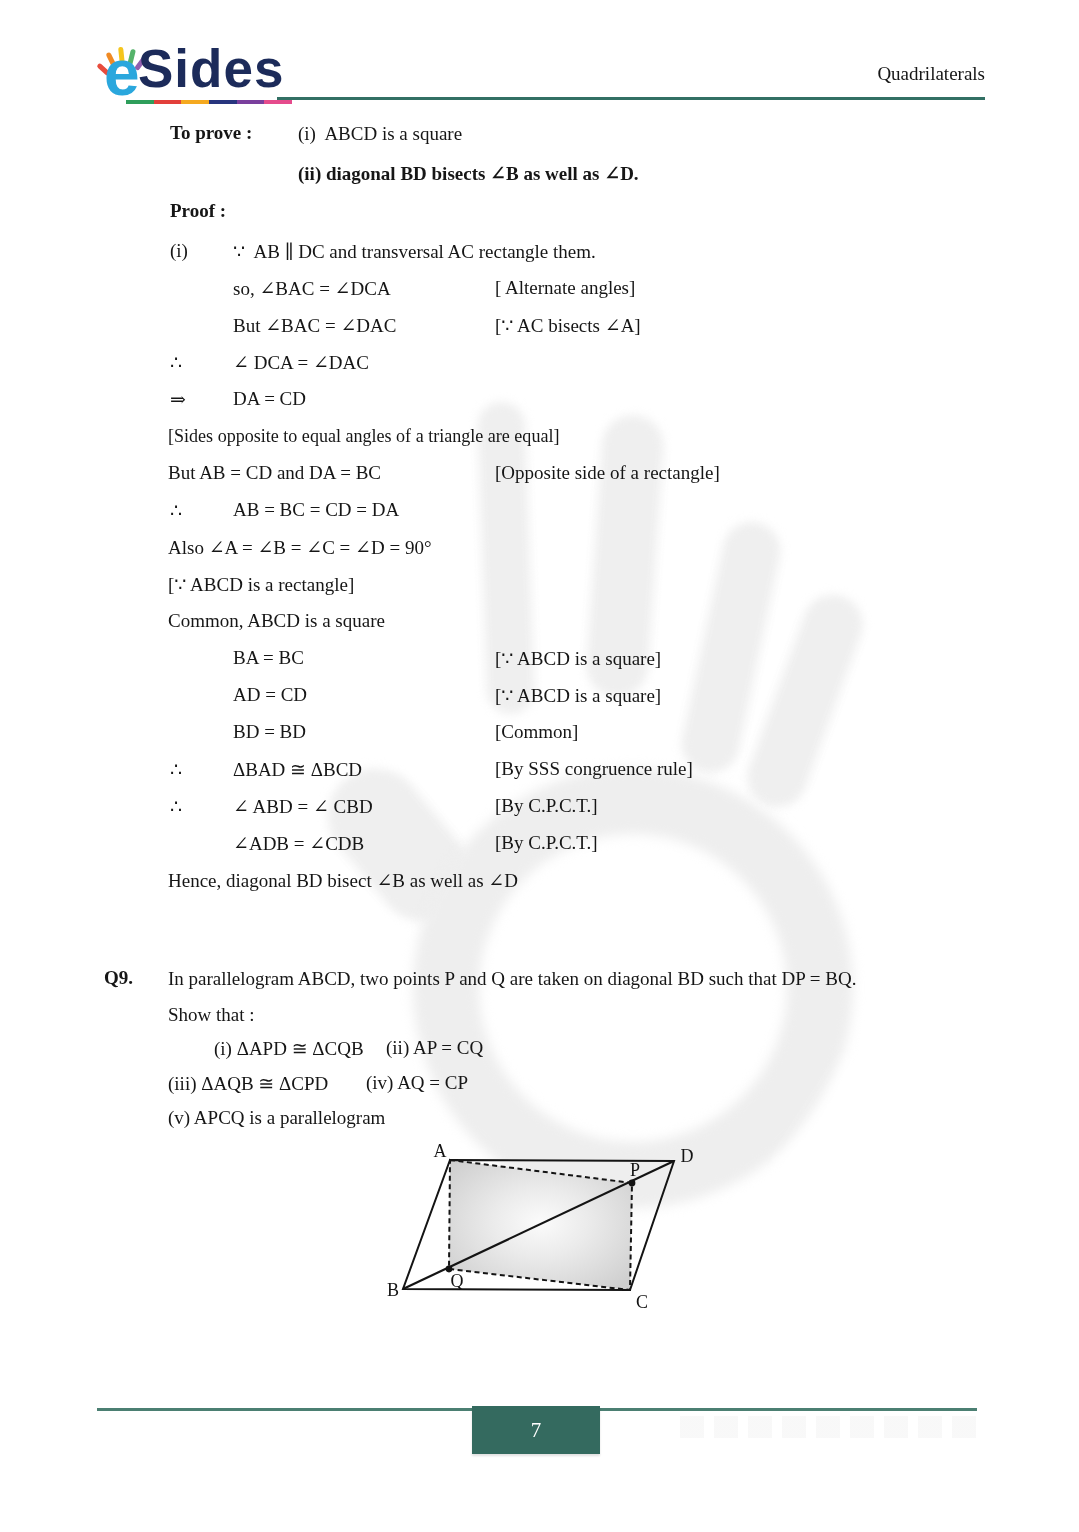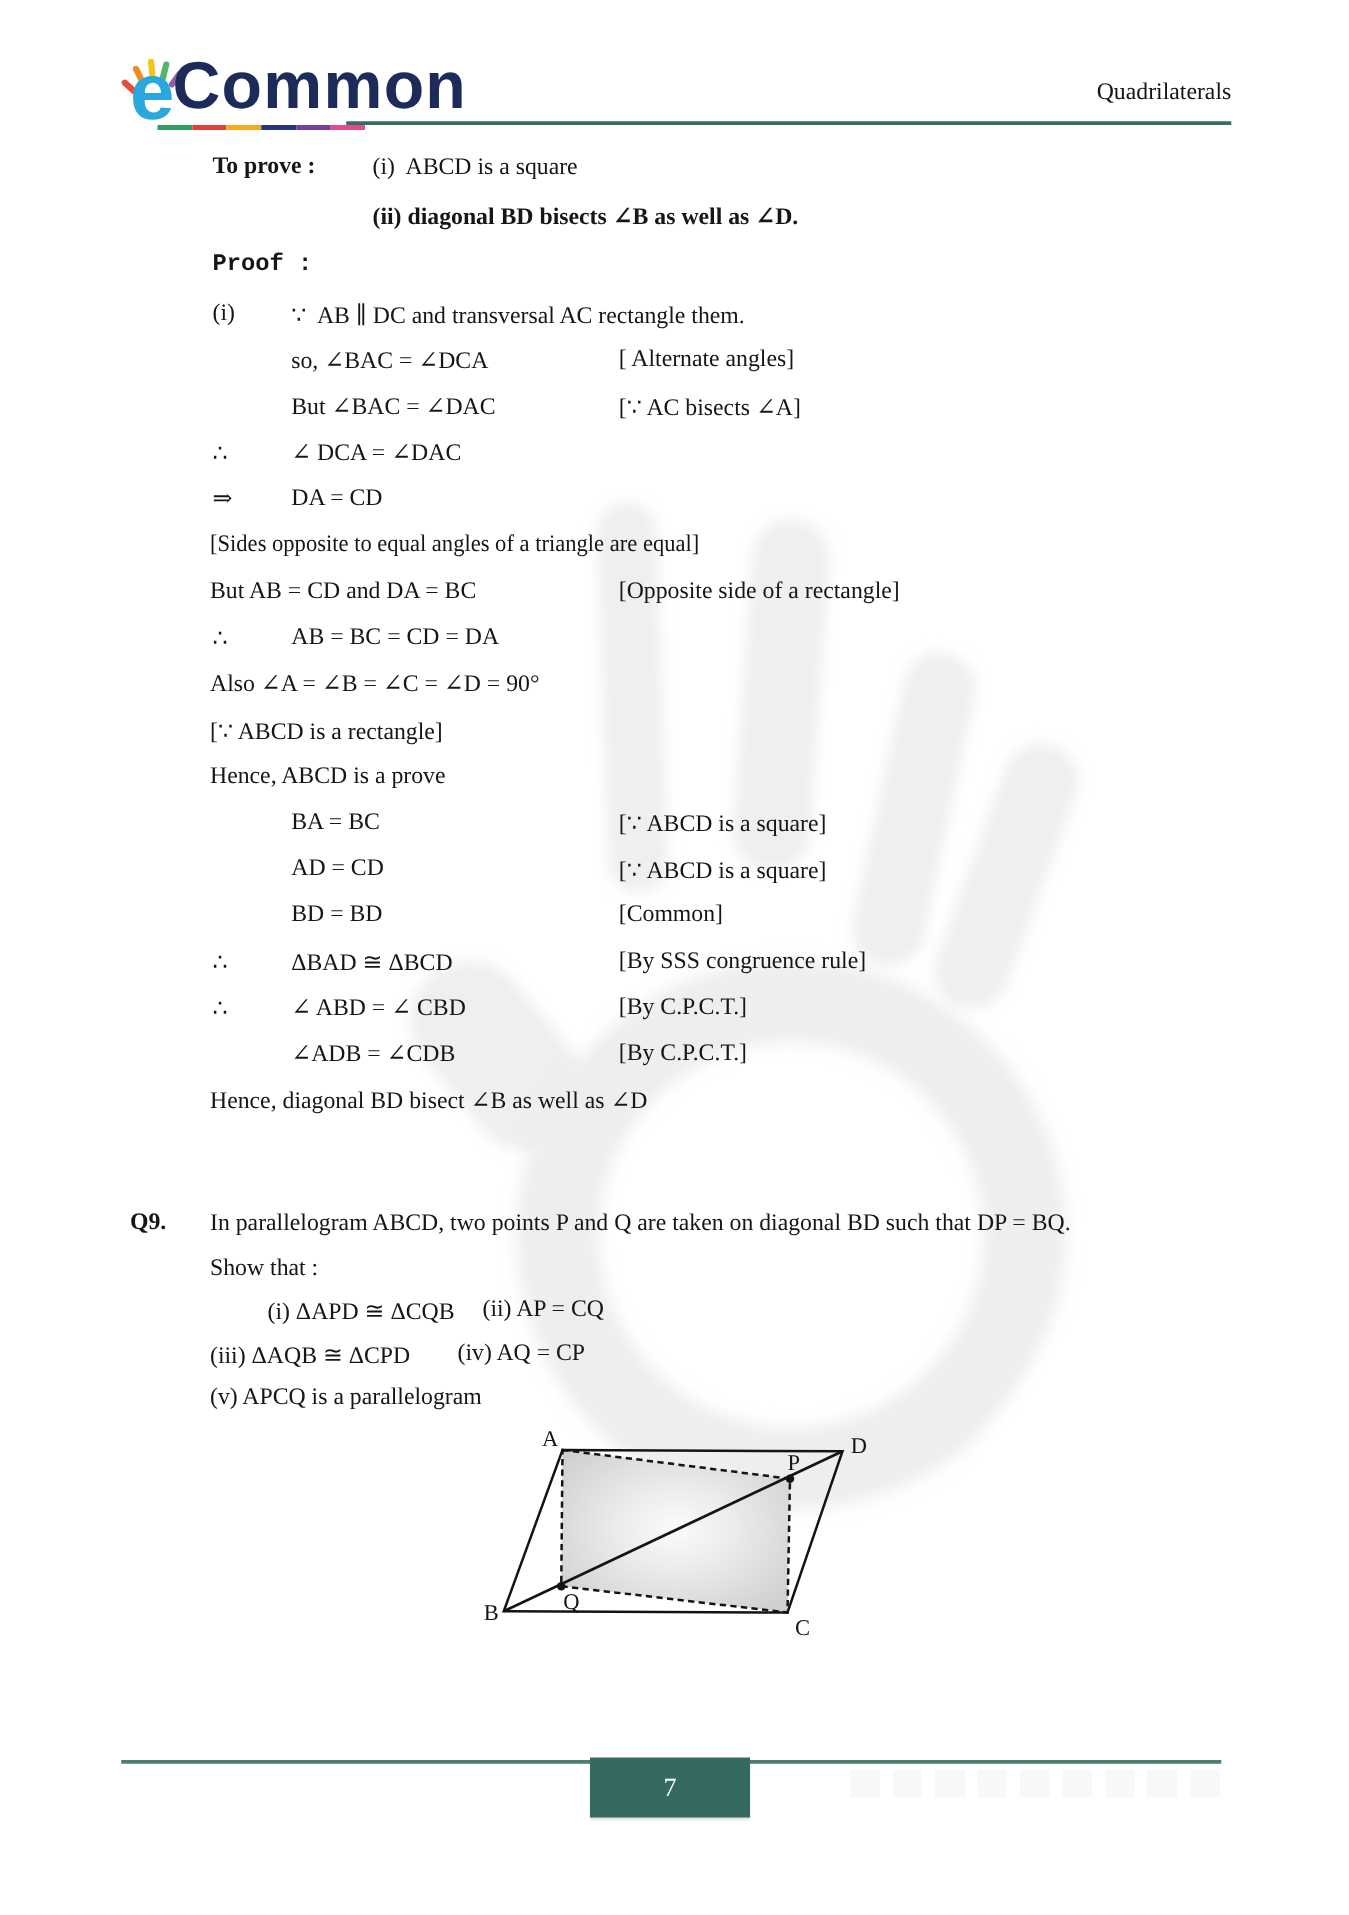--- a/index.html
+++ b/index.html
@@ -64,39 +64,39 @@
   <div class="wm-gap"></div>
 </div>
 
 <div class="abs logo">
   <span class="finger" style="left:1px;top:16px;height:15px;background:#e84c3d;transform:rotate(-48deg);"></span>
   <span class="finger" style="left:9px;top:6px;height:17px;background:#f08a24;transform:rotate(-26deg);"></span>
   <span class="finger" style="left:19px;top:1px;height:18px;background:#f5c51d;transform:rotate(-6deg);"></span>
   <span class="finger" style="left:29px;top:3px;height:17px;background:#55b36a;transform:rotate(14deg);"></span>
   <span class="finger" style="left:38px;top:10px;height:15px;background:#915fae;transform:rotate(36deg);"></span>
   <span class="logo-e">e</span>
-  <span class="logo-brand">Common</span>
+  <span class="logo-brand">Sides</span>
   <span class="logo-underline">
     <span style="background:#2e9e5b;"></span>
     <span style="background:#e23f3a;"></span>
     <span style="background:#f5a91f;"></span>
     <span style="background:#27357e;"></span>
     <span style="background:#7a3f9d;"></span>
     <span style="background:#e54b8c;"></span>
   </span>
 </div>
 <div class="abs topic">Quadrilaterals</div>
 <div class="abs hrule"></div>
 
 <div class="abs" style="left:170px;top:122px;width:800px;height:80px;">
   <span class="abs bold" style="left:0;top:0;">To prove :</span>
   <span class="abs pre" style="left:128px;top:1px;">(i)  ABCD is a square</span>
   <span class="abs pre" style="left:128px;top:40px;font-weight:bold;">(ii) diagonal BD bisects ∠B as well as ∠D.</span>
 </div>
-<div class="abs bold" style="left:170px;top:200px;font-family:Liberation Mono, monospace;">Proof :</div>
+<div class="abs bold" style="left:170px;top:200px;">Proof :</div>
 
 <div class="abs" style="left:168px;top:240px;width:815px;">
   <div class="prow">
       <span class="pm">(i)</span>
       <span class="ps">∵  AB ∥ DC and transversal AC rectangle them.</span>
       <span class="pr"></span>
     </div>
   <div class="prow">
       <span class="pm"></span>
       <span class="ps">so, ∠BAC = ∠DCA</span>
@@ -128,21 +128,21 @@
       <span class="pm">∴</span>
       <span class="ps">AB = BC = CD = DA</span>
     </div>
   <div class="prow flush">
       <span class="ps">Also ∠A = ∠B = ∠C = ∠D = 90°</span>
     </div>
   <div class="prow flush">
       <span class="ps">[∵ ABCD is a rectangle]</span>
     </div>
   <div class="prow flush">
-      <span class="ps">Hence, ABCD is a prove</span>
+      <span class="ps">Common, ABCD is a square</span>
     </div>
   <div class="prow">
       <span class="ps">BA = BC</span>
       <span class="pr">[∵ ABCD is a square]</span>
     </div>
   <div class="prow">
       <span class="ps">AD = CD</span>
       <span class="pr">[∵ ABCD is a square]</span>
     </div>
   <div class="prow">

